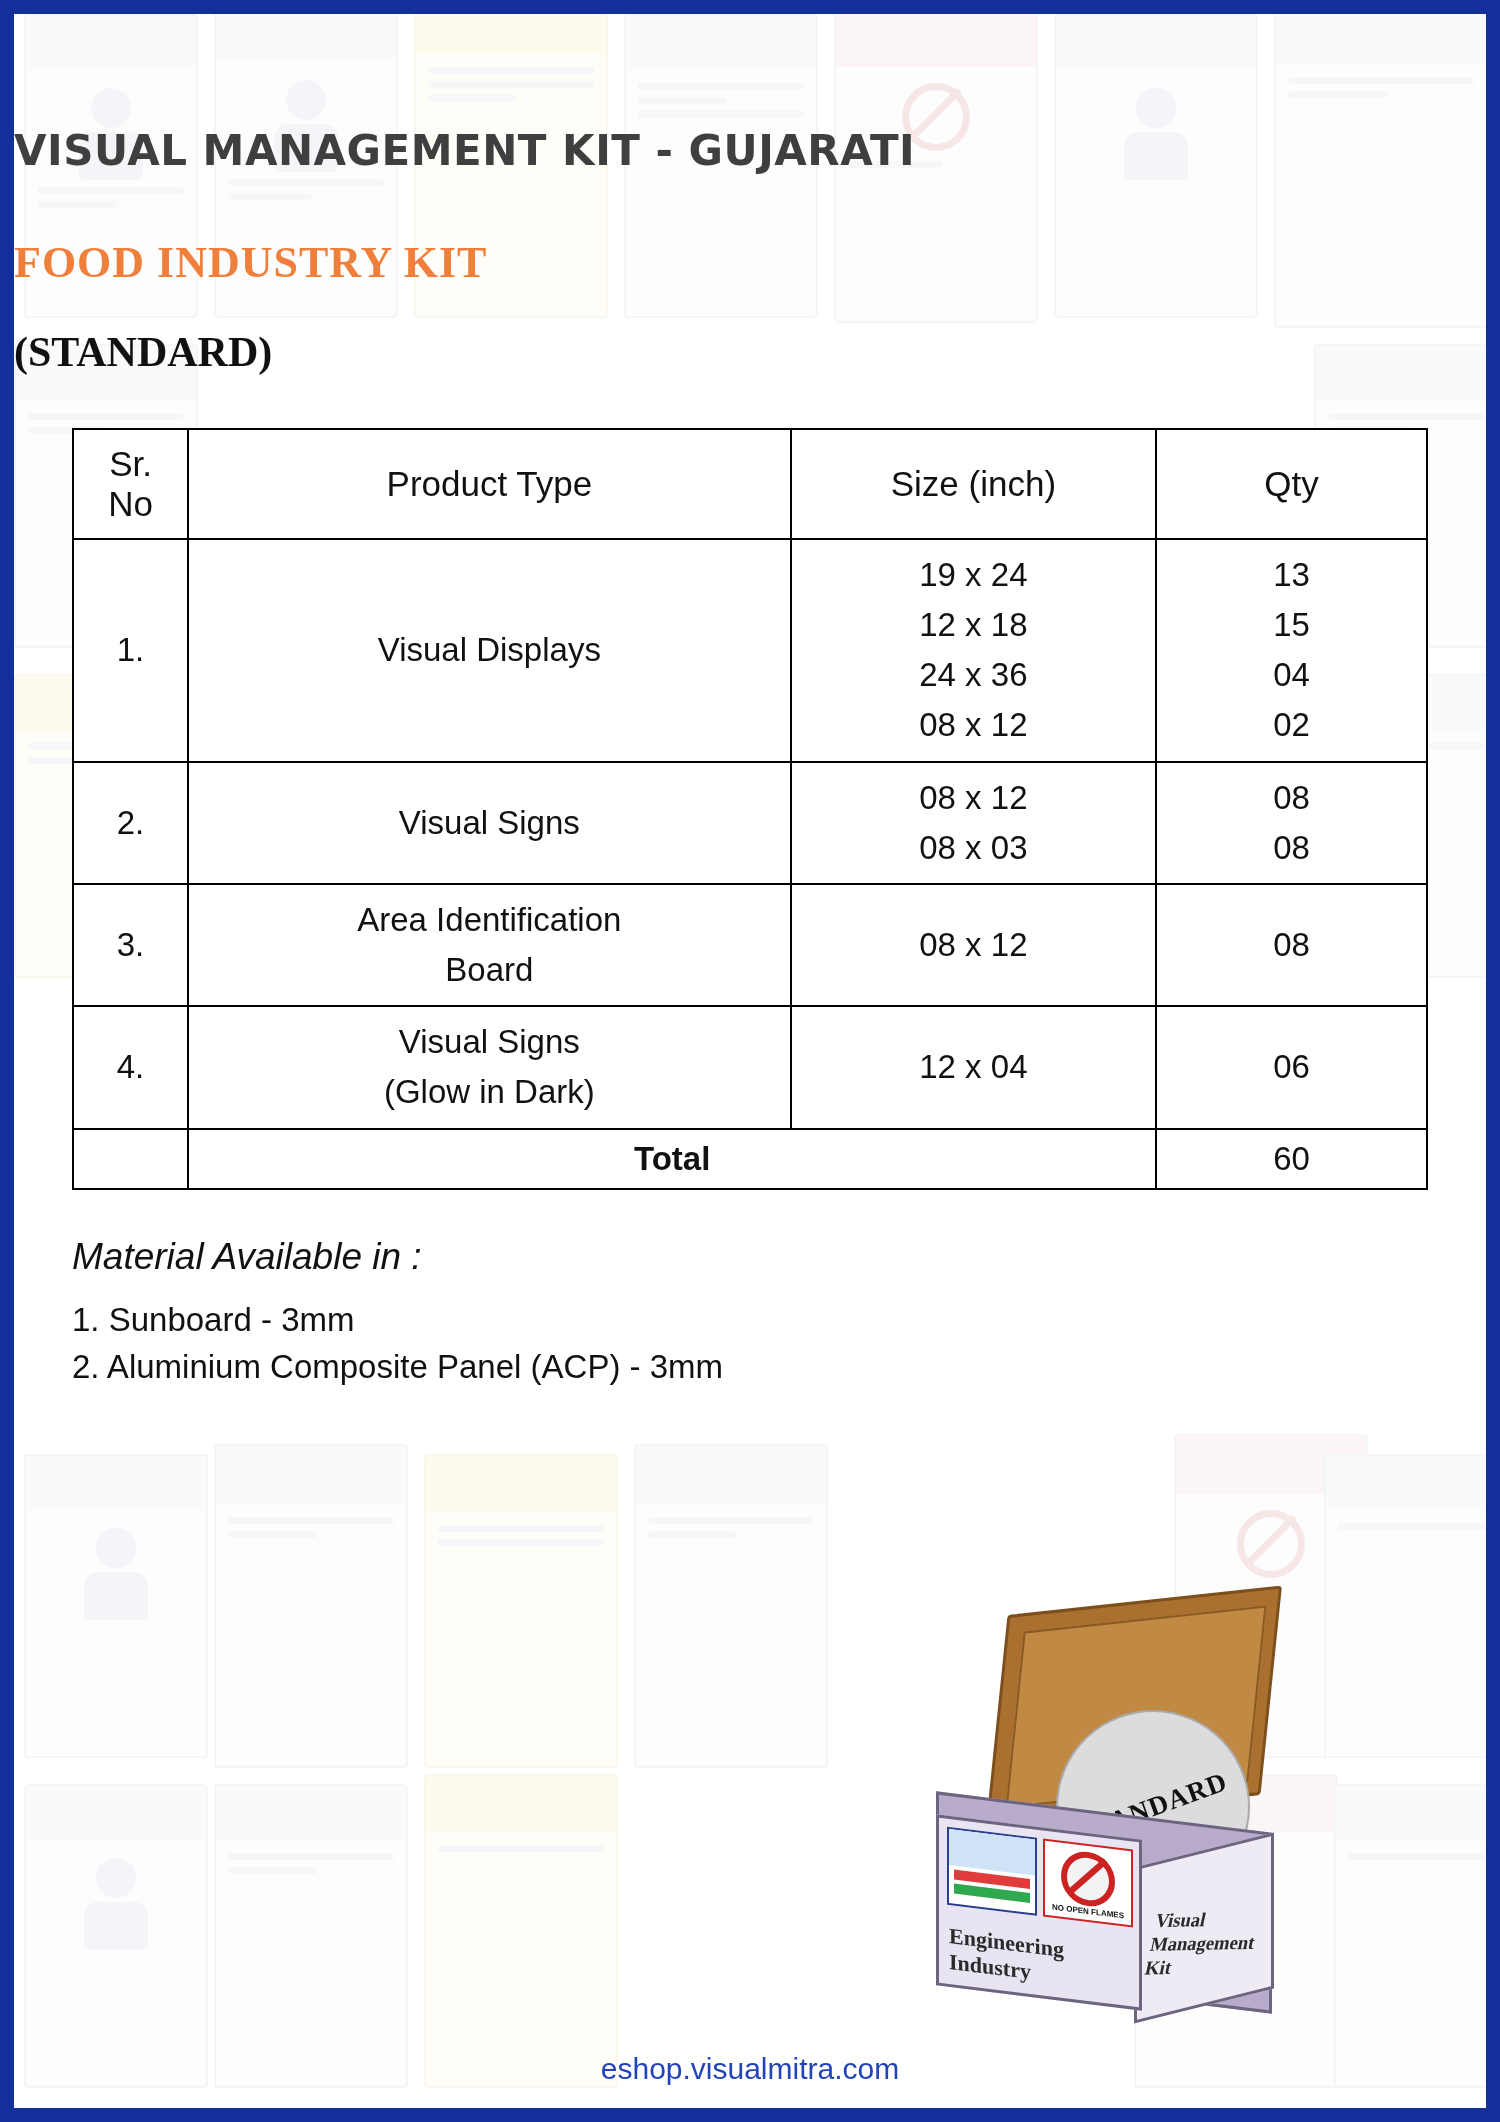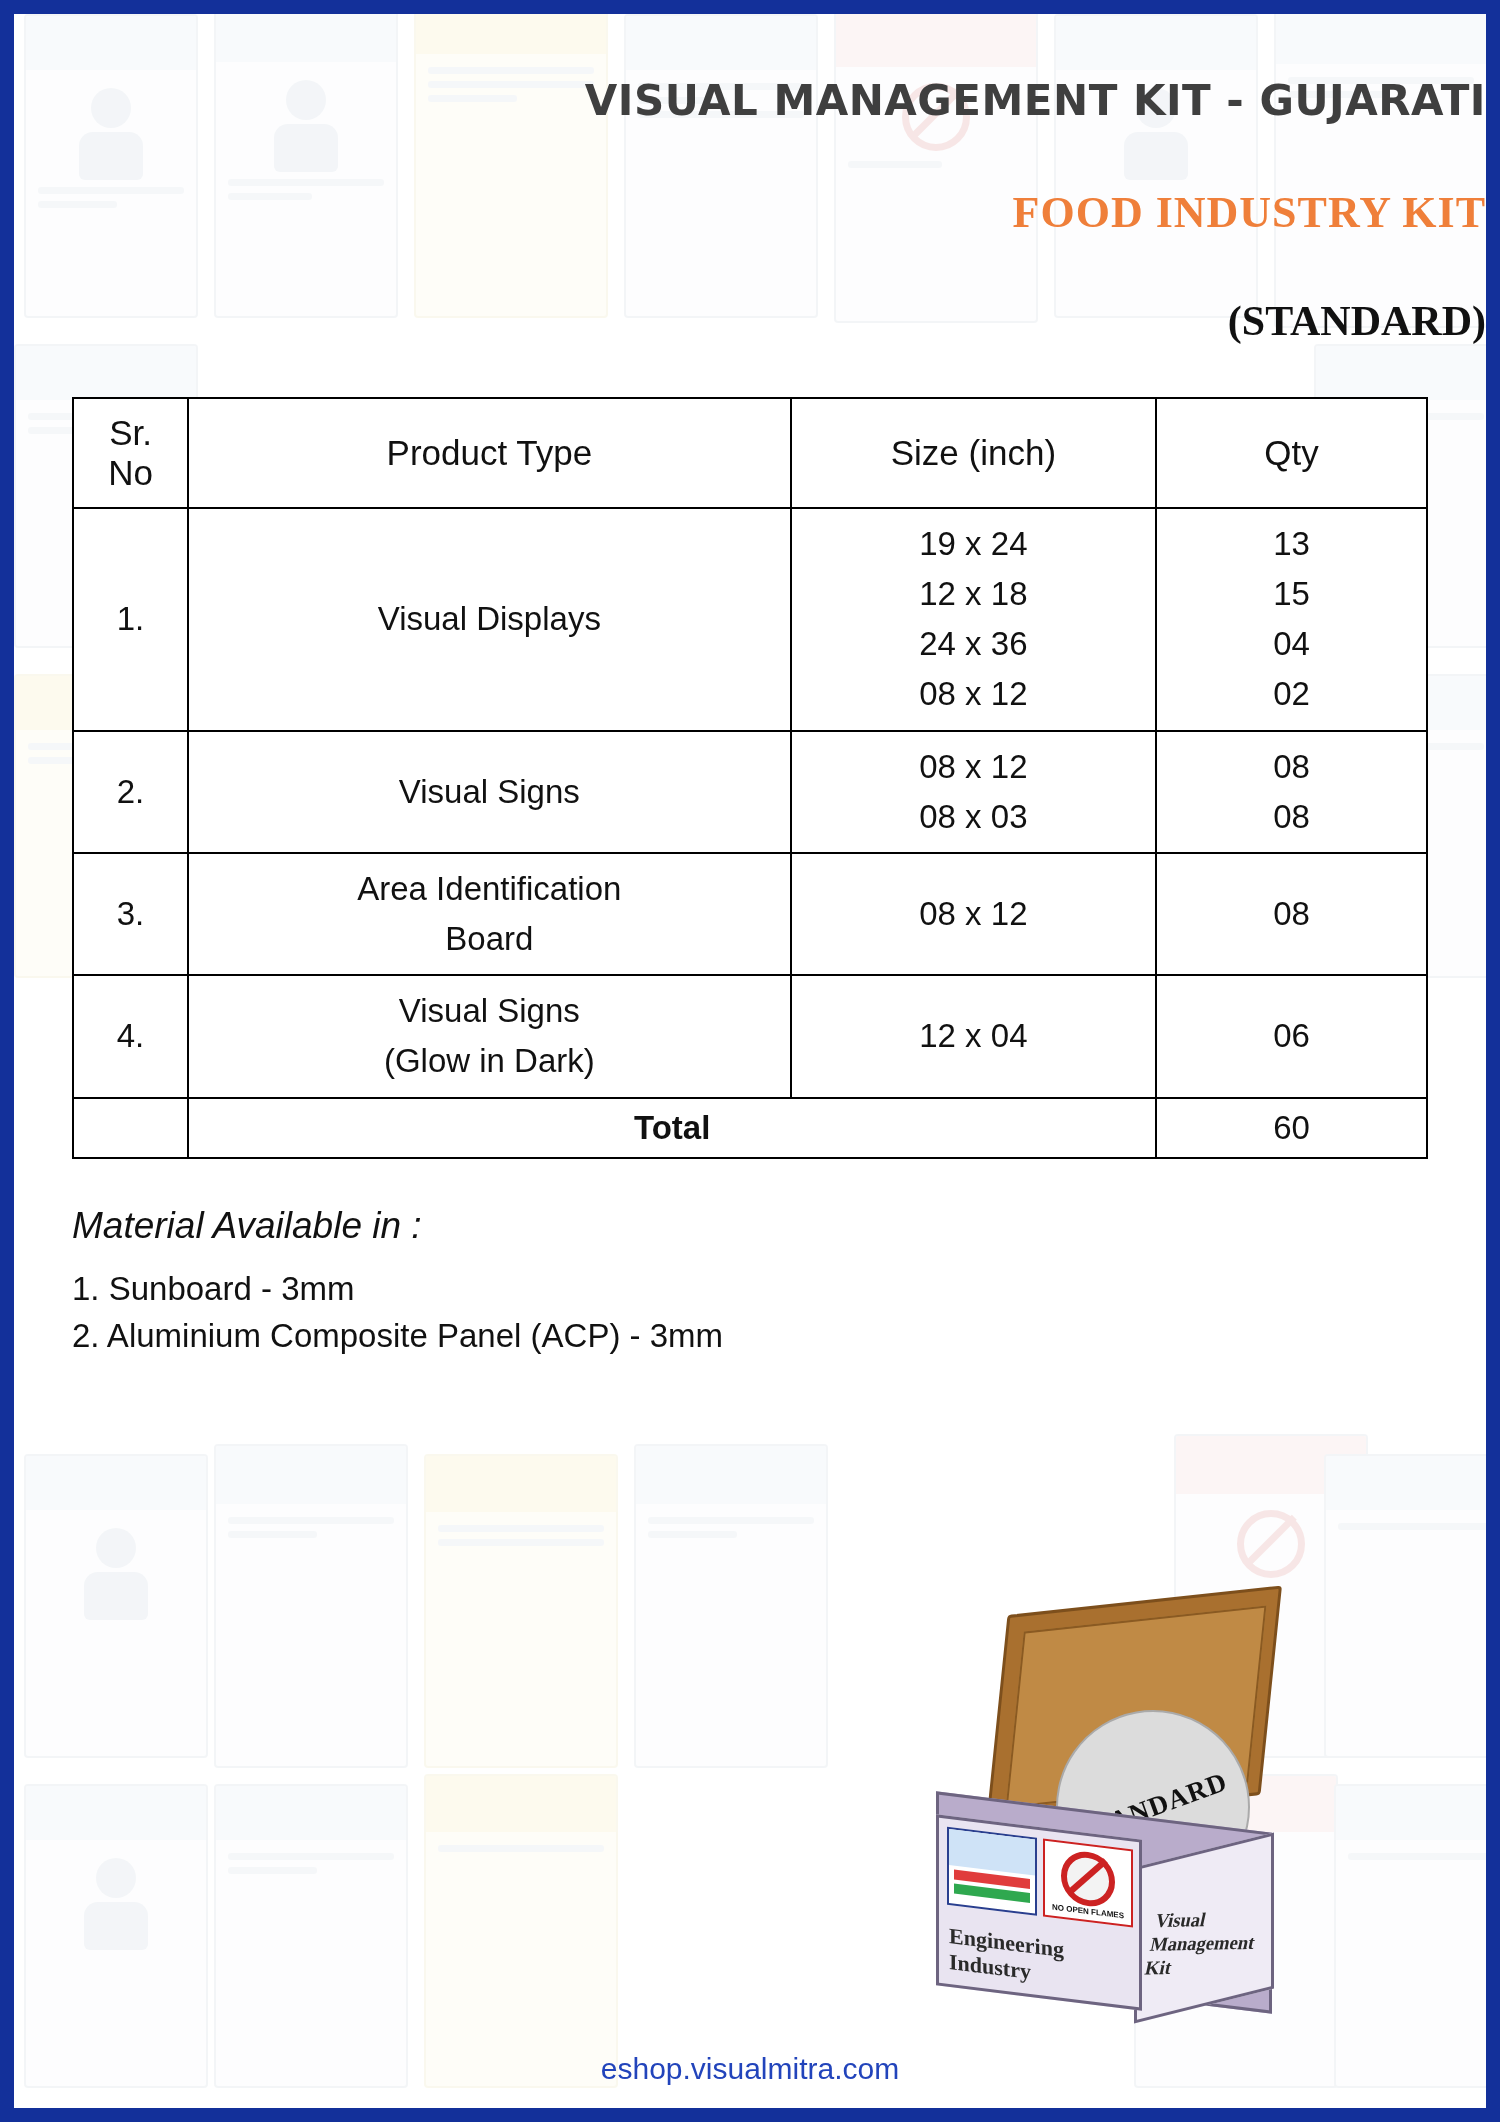--- a/index.html
+++ b/index.html
@@ -79,40 +79,40 @@
     background: #b8c6d6; margin: 12px auto 4px;
   }
   .bg-tile .person-body {
     width: 64px; height: 48px; border-radius: 14px 14px 6px 6px;
     background: #b8c6d6; margin: 0 auto;
   }
 
   
   .head-wrap {
     position: relative;
-    padding-top: 62px;
-    text-align: right;
+    padding-top: 112px;
+    text-align: left;
   }
   .kit-title {
     font-size: 42px;
     font-weight: bold;
     color: #3f3f3f;
     letter-spacing: 0.5px;
     font-family: "DejaVu Sans", sans-serif;
   }
   .kit-subtitle {
     margin-top: 62px;
     font-size: 44px;
     font-weight: bold;
     color: #ef7f3a;
     font-family: "Liberation Serif", serif;
     letter-spacing: 1px;
   }
   .kit-variant {
-    margin-top: 59px;
+    margin-top: 40px;
     font-size: 42px;
     font-weight: bold;
     color: #111111;
     font-family: "Liberation Serif", serif;
   }
 
   
   .table-wrap {
     position: relative;
     margin: 52px 58px 0 58px;

